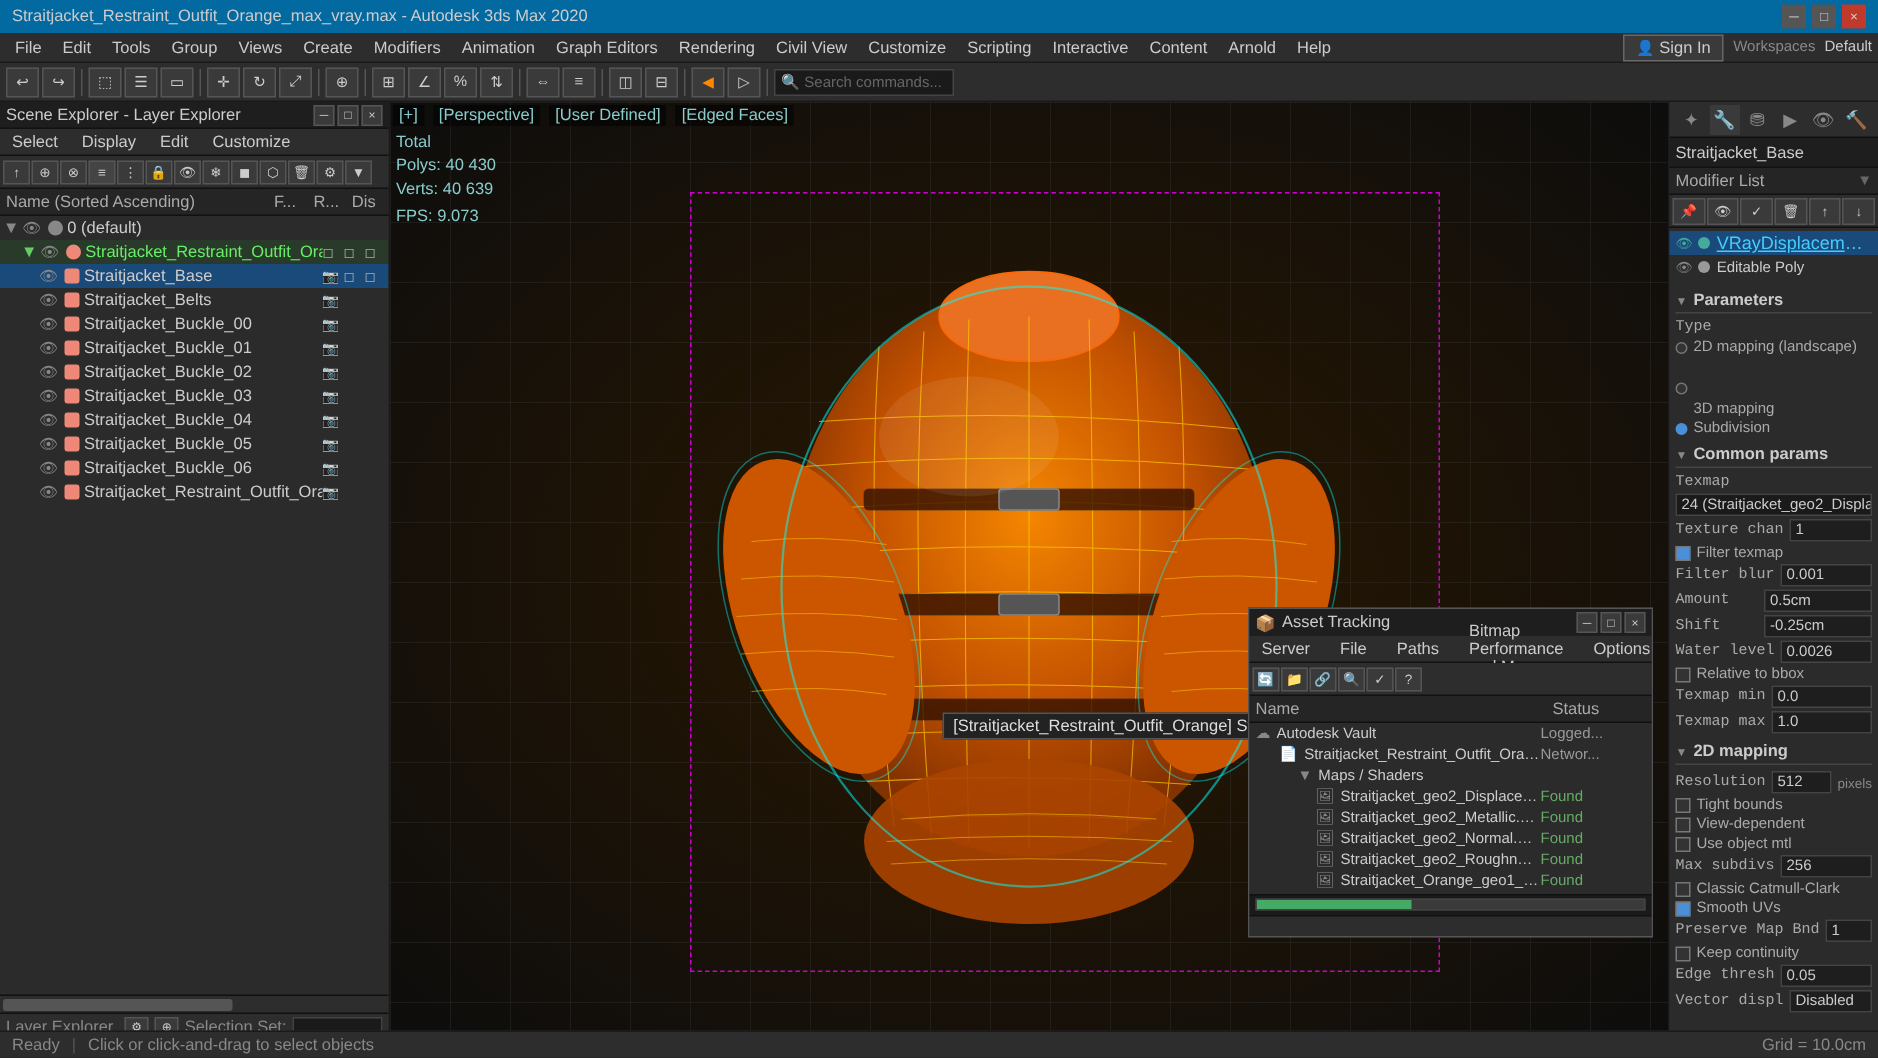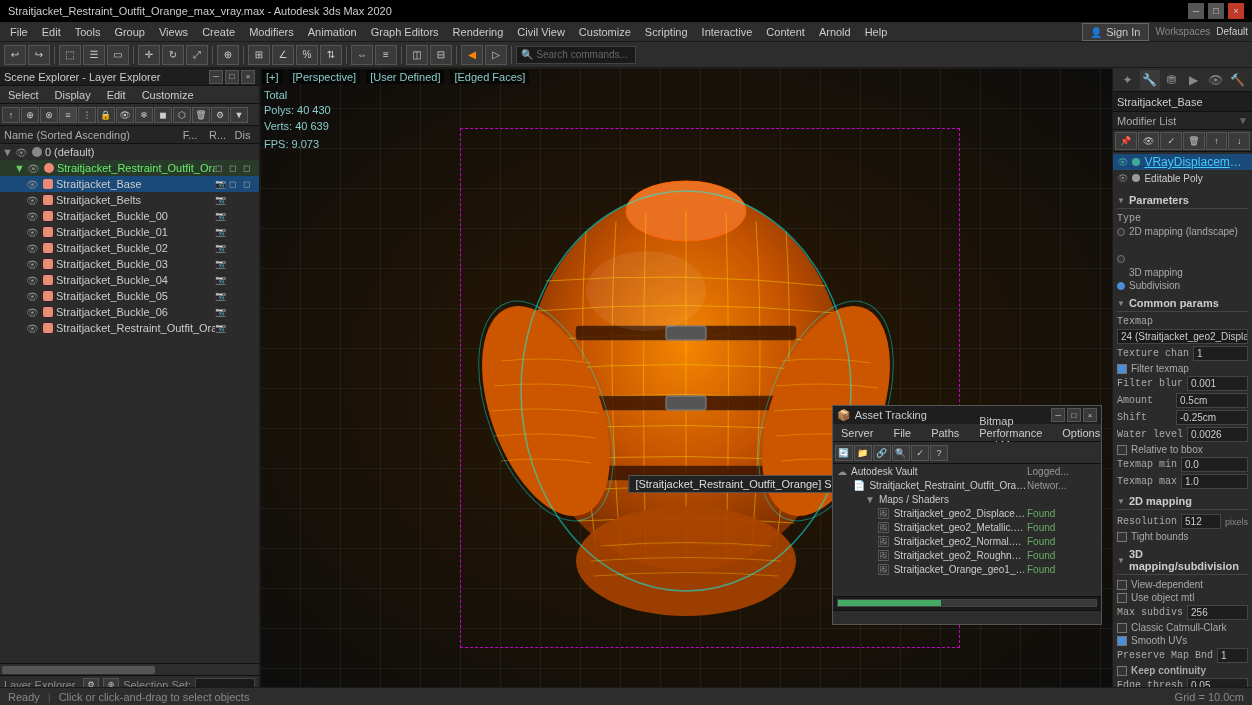--- a/index.html
+++ b/index.html
@@ -1,20 +1,20 @@
 <!DOCTYPE html>
 <html><head>
   <meta charset="utf-8">
   <style>
     * { margin: 0; padding: 0; box-sizing: border-box; }
     body { width: 1252px; height: 705px; overflow: hidden; background: #2b2b2b; font-family: 'Segoe UI', Arial, sans-serif; font-size: 11px; color: #ccc; }
 
     
     #title-bar {
-      height: 22px; background: #000000; display: flex; align-items: center; justify-content: space-between;
+      height: 22px; background: #0369a1; display: flex; align-items: center; justify-content: space-between;
       padding: 0 8px; color: #ccc; font-size: 11px;
     }
     #title-bar .title { flex: 1; }
     #title-bar .win-controls { display: flex; gap: 4px; }
     #title-bar .win-btn { width: 16px; height: 16px; background: #555; display: flex; align-items: center; justify-content: center; font-size: 9px; cursor: pointer; }
     #title-bar .win-btn.close { background: #c0392b; }
 
     
     #menu-bar {
       height: 20px; background: #2d2d2d; display: flex; align-items: center;
@@ -635,23 +635,20 @@
         <div class="param-row">
           <span class="param-label">Resolution</span>
           <div class="param-value">512</div>
           <span style="font-size:9px; color:#888;text-align:right;">pixels</span>
         </div>
         <div class="param-row">
           <span class="check-box"></span>
           <span style="font-size:10px; color:#aaa;">Tight bounds</span>
         </div>
 
-        <div class="param-header" style="margin-top:4px;">
-          <span>3D mapping/subdivision</span>
-        </div>
         <div class="param-row">
           <span class="check-box"></span>
           <span style="font-size:10px; color:#aaa;">View-dependent</span>
         </div>
         <div class="param-row">
           <span class="check-box"></span>
           <span style="font-size:10px; color:#aaa;">Use object mtl</span>
         </div>
         <div class="param-row">
           <span class="param-label">Max subdivs</span>
@@ -664,21 +661,21 @@
         <div class="param-row">
           <span class="check-box checked"></span>
           <span style="font-size:10px; color:#aaa;">Smooth UVs</span>
         </div>
         <div class="param-row">
           <span class="param-label">Preserve Map Bnd</span>
           <div class="param-value">1</div>
         </div>
         <div class="param-row">
           <span class="check-box"></span>
-          <span style="font-size:10px; color:#aaa;font-weight:bold;">Keep continuity</span>
+          <span style="font-size:10px; color:#aaa;">Keep continuity</span>
         </div>
         <div class="param-row">
           <span class="param-label">Edge thresh</span>
           <div class="param-value">0.05</div>
         </div>
         <div class="param-row">
           <span class="param-label">Vector displ</span>
           <div class="param-value">Disabled</div>
         </div>
       </div>
@@ -706,20 +703,24 @@
     <span class="menu-item" style="padding:1px 4px;font-size:11px;">Options</span>
   </div>
   <div id="at-toolbar">
     <div class="tb-btn" style="width:18px;height:16px;font-size:9px;">🔄</div>
     <div class="tb-btn" style="width:18px;height:16px;font-size:9px;">📁</div>
     <div class="tb-btn" style="width:18px;height:16px;font-size:9px;">🔗</div>
     <div class="tb-btn" style="width:18px;height:16px;font-size:9px;">🔍</div>
     <div class="tb-btn" style="width:18px;height:16px;font-size:9px;">✓</div>
     <div class="tb-btn" style="width:18px;height:16px;font-size:9px;">?</div>
   </div>
+  <div id="at-header">
+    <div class="at-col-name">Name</div>
+    <div class="at-col-status">Status</div>
+  </div>
   <div id="at-content">
 
     <div class="at-item">
       <span style="margin-right:4px; color:#888; font-size:10px;">☁</span>
       <span class="at-name">Autodesk Vault</span>
       <span class="at-status network">Logged...</span>
     </div>
 
     <div class="at-item">
       <span style="margin-right:4px; width:12px; display:inline-block;"></span>

